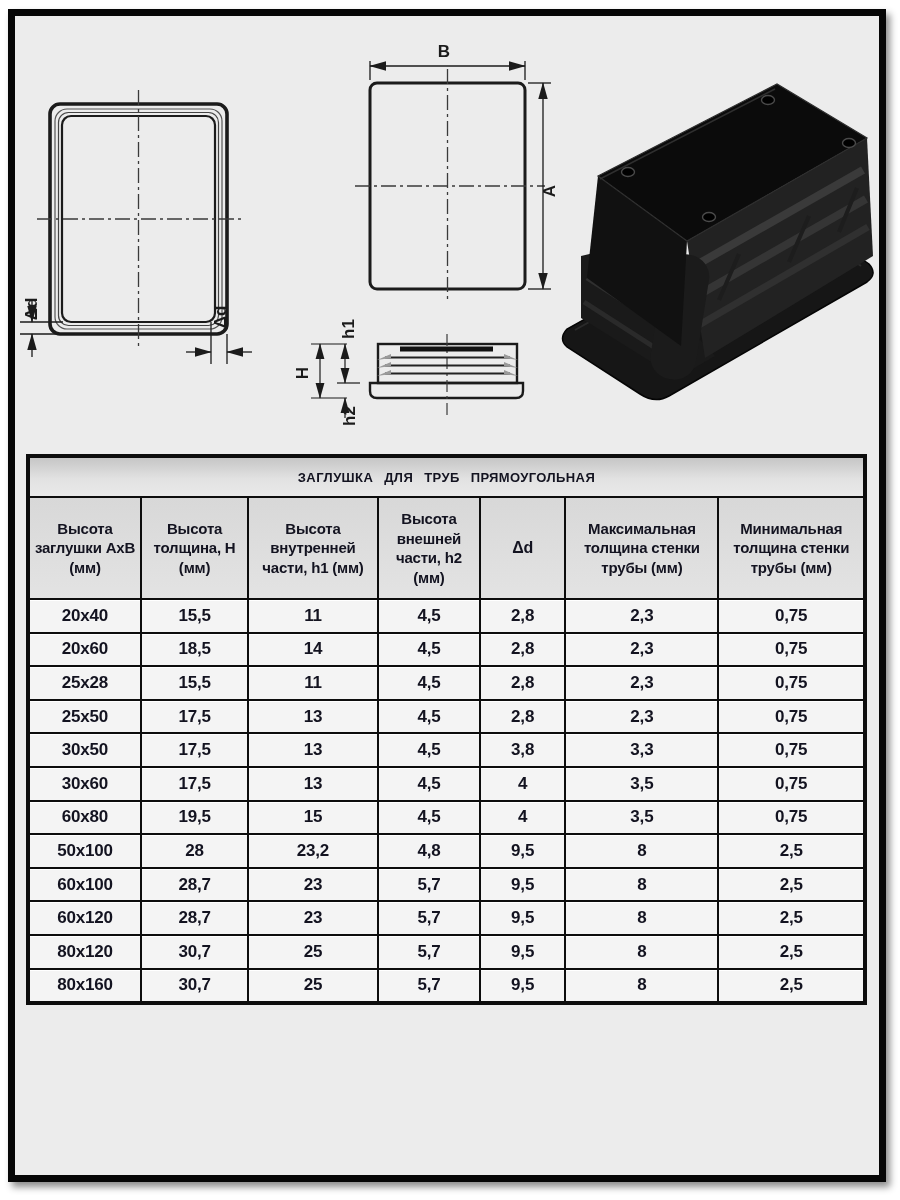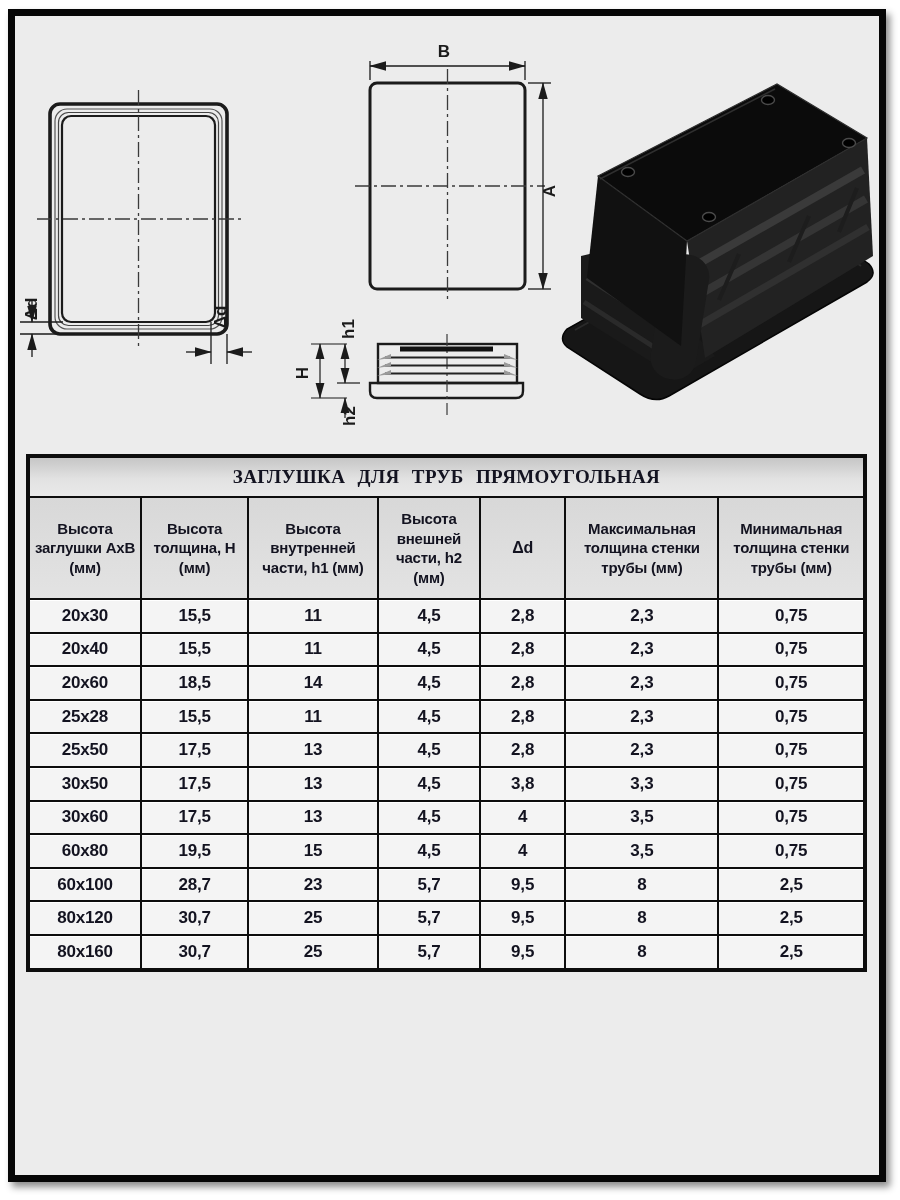--- a/index.html
+++ b/index.html
@@ -22,24 +22,23 @@
     position:absolute; left:11px; top:438px; width:841px;
     border-collapse:collapse; table-layout:fixed;
     border:4px solid #0d0d0d;
   }
   table.spec th, table.spec td {
     border:2px solid #0d0d0d;
     text-align:center; vertical-align:middle;
     color:#131320;
   }
   th.table-title {
-    height:36px; font-size:19px; font-weight:bold;
+    height:36px; font-size:13px; font-weight:bold;
     letter-spacing:0.4px; word-spacing:7px;
     background:linear-gradient(180deg,#c6c6c6 0%,#e2e2e2 55%,#e9e9e9 100%);
-    font-family:Liberation Serif, serif;
   }
   tr.head th {
     height:96px; font-size:15px; font-weight:bold; line-height:1.3;
     padding:2px 3px;
     background:linear-gradient(180deg,#d8d8d8 0%,#e3e3e3 100%);
     letter-spacing:-0.2px;
   }
   tr.head th.dd { font-size:16px; }
   table.spec td {
     height:29.6px; font-size:17px; font-weight:bold;
@@ -190,29 +189,20 @@
         <th>Высота толщина, Н (мм)</th>
         <th>Высота внутренней части, h1 (мм)</th>
         <th>Высота внешней части, h2 (мм)</th>
         <th class="dd">Δd</th>
         <th>Максимальная толщина стенки трубы (мм)</th>
         <th>Минимальная толщина стенки трубы (мм)</th>
       </tr>
     </thead>
     <tbody>
         <tr>
-          <td>20х30</td>
-          <td>15,5</td>
-          <td>11</td>
-          <td>4,5</td>
-          <td>2,8</td>
-          <td>2,3</td>
-          <td>0,75</td>
-        </tr>
-        <tr>
           <td>20х40</td>
           <td>15,5</td>
           <td>11</td>
           <td>4,5</td>
           <td>2,8</td>
           <td>2,3</td>
           <td>0,75</td>
         </tr>
         <tr>
           <td>20х60</td>
@@ -260,31 +250,49 @@
           <td>0,75</td>
         </tr>
         <tr>
           <td>60х80</td>
           <td>19,5</td>
           <td>15</td>
           <td>4,5</td>
           <td>4</td>
           <td>3,5</td>
           <td>0,75</td>
+        </tr>
+        <tr>
+          <td>50х100</td>
+          <td>28</td>
+          <td>23,2</td>
+          <td>4,8</td>
+          <td>9,5</td>
+          <td>8</td>
+          <td>2,5</td>
         </tr>
         <tr>
           <td>60х100</td>
           <td>28,7</td>
           <td>23</td>
           <td>5,7</td>
           <td>9,5</td>
           <td>8</td>
           <td>2,5</td>
         </tr>
         <tr>
+          <td>60х120</td>
+          <td>28,7</td>
+          <td>23</td>
+          <td>5,7</td>
+          <td>9,5</td>
+          <td>8</td>
+          <td>2,5</td>
+        </tr>
+        <tr>
           <td>80х120</td>
           <td>30,7</td>
           <td>25</td>
           <td>5,7</td>
           <td>9,5</td>
           <td>8</td>
           <td>2,5</td>
         </tr>
         <tr>
           <td>80х160</td>

